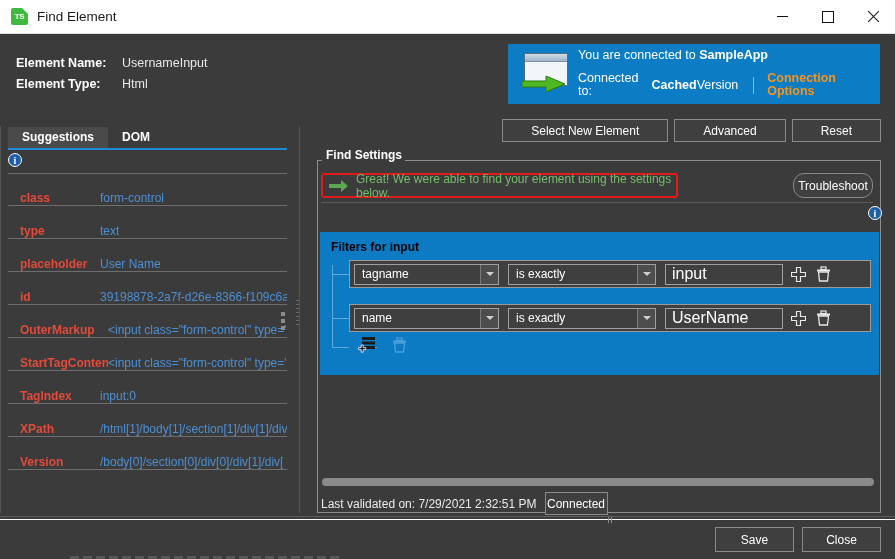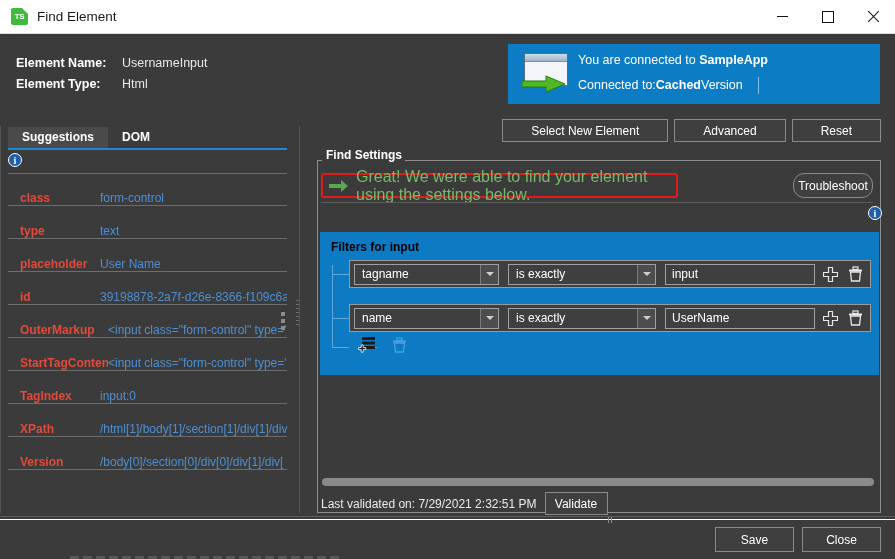--- a/index.html
+++ b/index.html
@@ -266,21 +266,21 @@
     border: 2px solid #e11b1b;
     border-radius: 3px;
     display: flex; align-items: center;
     box-sizing: border-box;
   }
   .success-arrow {
     margin-left: 6px; margin-right: 7px;
     flex: 0 0 auto;
   }
   .success-text {
-    color: #76bb6a; font-size: 16px;
+    color: #76bb6a; font-size: 12px;
   }
   .hsep {
     position: absolute; left: 321px; top: 202px;
     width: 552px; height: 1px; background: #5b5b5b;
   }
   .troubleshoot-btn {
     position: absolute; left: 793px; top: 173px;
     width: 80px; height: 25px; border-radius: 11px;
   }
 
@@ -339,25 +339,25 @@
     flex: 0 0 auto;
   }
   .caret { width: 0; height: 0;
     border-left: 4px solid transparent;
     border-right: 4px solid transparent;
     border-top: 4px solid #cfcfcf; }
   .combo.attr { width: 145px; }
   .combo.attr.dim .cb-text { color: #ffffff; }
   .combo.op { width: 148px; margin-left: 9px; }
   .txtbox {
-    height: 21px; width: 150px;
+    height: 21px; width: 118px;
     margin-left: 9px;
     background: #3f3f3f;
     border: 1px solid #a0a0a0;
-    color: #ffffff; font-size: 12px;
+    color: #ffffff; font-size: 16px;
     padding: 4px 6px;
     box-sizing: border-box;
     display: flex; align-items: center;
     overflow: hidden; white-space: nowrap;
     cursor: text;
   }
   .icon-btn {
     width: 20px; height: 22px;
     margin-left: 5px;
     display: flex; align-items: center; justify-content: center;
@@ -466,20 +466,21 @@
         <polygon points="0,6 24,6 24,1 43,9 24,17 24,12 0,12" fill="#4fb825" stroke="#2f7a12" stroke-width="1"></polygon>
       </svg>
     </div>
     <div class="conn-text">
       <div class="conn-line1"><span>You are connected to </span><span class="b">SampleApp</span></div>
       <div class="conn-line2">
         <span>Connected to: </span>
           <span class="b">Cached</span>
           <span> Version</span>
         <span class="conn-sep"></span>
+        <span class="conn-opts">Connection Options</span>
       </div>
     </div>
   </div>
 
   <div class="toolbar-top">
     <button class="btn">Select New Element</button>
     <button class="btn">Advanced</button>
     <button class="btn">Reset</button>
   </div>
 
@@ -646,21 +647,21 @@
       </div>
     </div>
   </div>
 
   <div class="gb-scroll">
     <div class="thumb"></div>
   </div>
 
   <div class="lastval">
     <span class="lastval-text">Last validated on: 7/29/2021 2:32:51 PM</span>
-    <button class="btn validate-btn">Validate</button>
+    <button class="btn validate-btn">Connected</button>
   </div>
 
   <div class="footer-sep2"></div>
   <div class="footer-sep"></div>
   <div class="footer">
     <div class="footer-btns">
       <button class="btn footer-btn">Save</button>
       <button class="btn footer-btn">Close</button>
     </div>
   </div>

